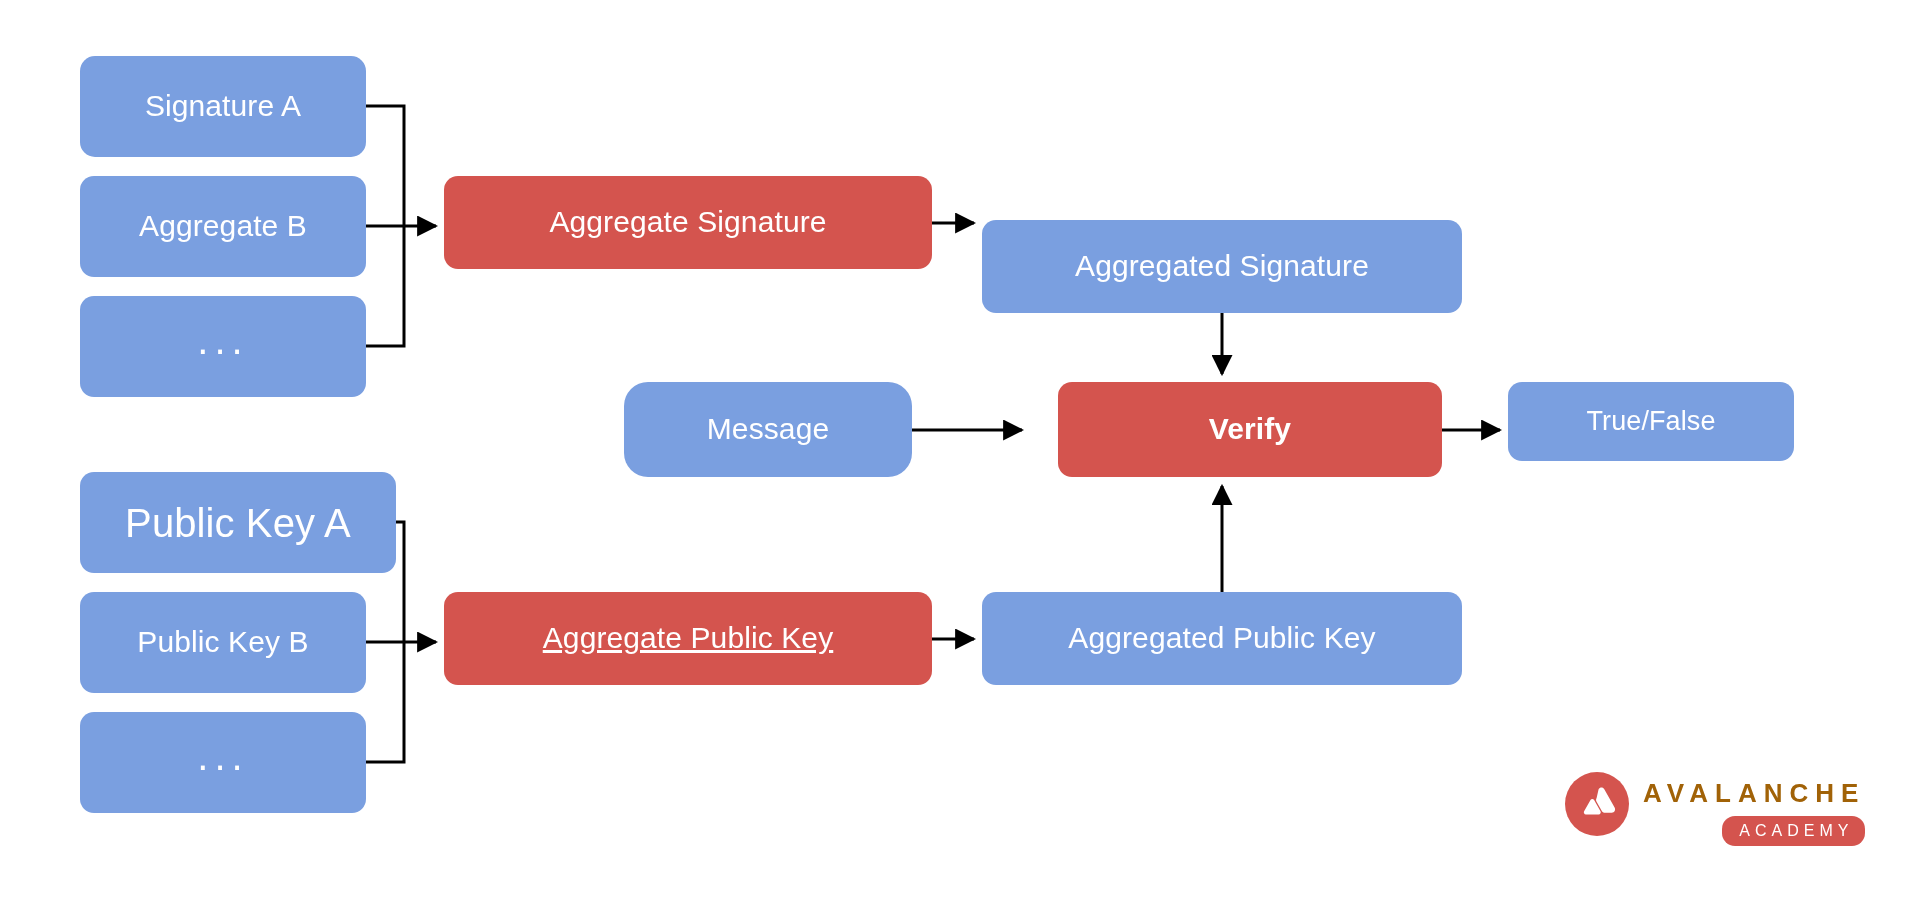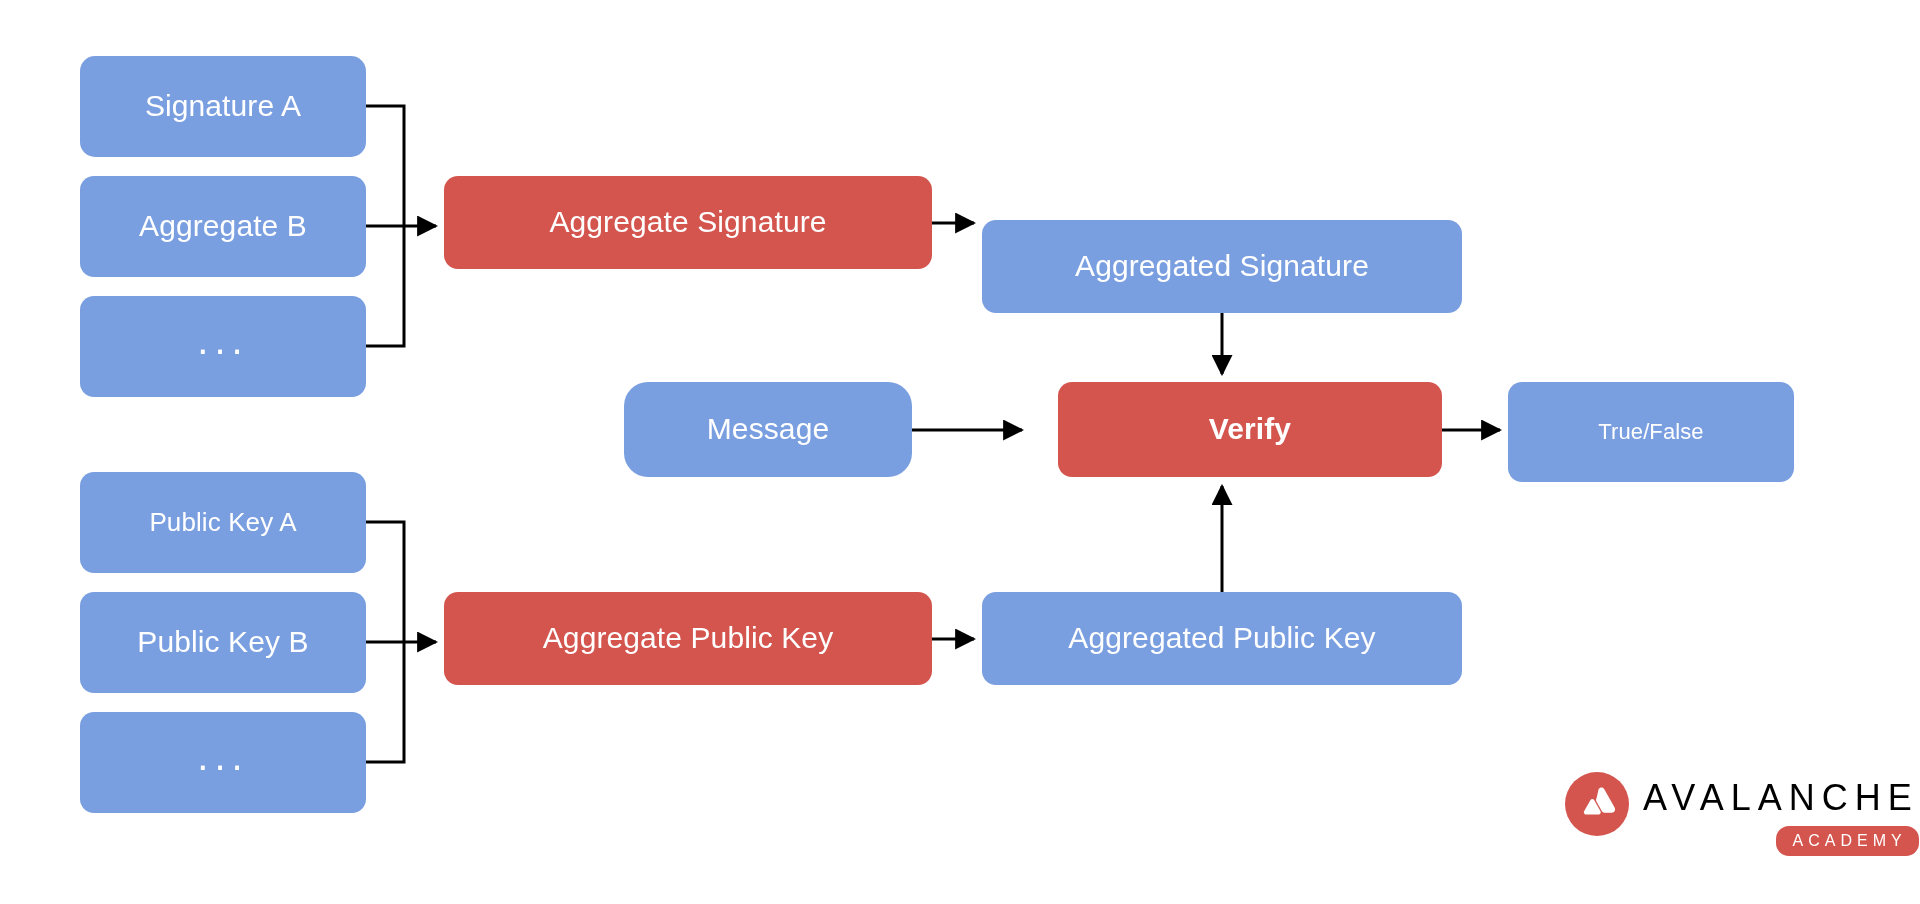--- a/index.html
+++ b/index.html
@@ -68,25 +68,26 @@
     flex: 0 0 auto;
   }
   #logo-text-wrap {
     margin-left: 14px;
     display: flex;
     flex-direction: column;
     align-items: flex-end;
     padding-top: 8px;
   }
   #logo-wordmark {
-    color: #000000;
-    font-size: 36px;
+    color: #a16207;
+    font-size: 26px;
     letter-spacing: 7px;
     line-height: 1;
     white-space: nowrap;
+    font-weight: bold;
   }
   #logo-academy-pill {
     margin-top: 10px;
     background: #d4544e;
     color: #ffffff;
     font-size: 16px;
     letter-spacing: 5px;
     padding: 7px 12px 7px 17px;
     border-radius: 13px;
     line-height: 1;
@@ -166,37 +167,37 @@
   </div>
 
   <div class="node blue" style="left:624px; top:382px; width:288px; height:95px; font-size:30px;border-radius:24px;">
     <span class="label">Message</span>
   </div>
 
   <div class="node red strong" style="left:1058px; top:382px; width:384px; height:95px; font-size:30px;">
     <span class="label">Verify</span>
   </div>
 
-  <div class="node blue" style="left:1508px; top:382px; width:286px; height:100px; font-size:22px;">
+  <div class="node blue" style="left:1508px; top:382px; width:286px; height:79px; font-size:27px;">
     <span class="label">True/False</span>
   </div>
 
-  <div class="node blue" style="left:80px; top:472px; width:286px; height:101px; font-size:26px;">
+  <div class="node blue" style="left:80px; top:472px; width:316px; height:101px; font-size:40px;">
     <span class="label">Public Key A</span>
   </div>
 
   <div class="node blue" style="left:80px; top:592px; width:286px; height:101px; font-size:30px;text-align:center;">
     <span class="label">Public Key B</span>
   </div>
 
   <div class="node blue ellipsis-node" style="left:80px; top:712px; width:286px; height:101px; font-size:30px;">
     <span class="label">...</span>
   </div>
 
-  <div class="node red" style="left:444px; top:592px; width:488px; height:93px; font-size:30px;">
+  <div class="node red" style="left:444px; top:592px; width:488px; height:93px; font-size:30px;text-decoration:underline;">
     <span class="label">Aggregate Public Key</span>
   </div>
 
   <div class="node blue" style="left:982px; top:592px; width:480px; height:93px; font-size:30px;">
     <span class="label">Aggregated Public Key</span>
   </div>
 
   <div id="logo" style="left:1565px; top:772px;">
     <div id="logo-mark">
       <svg width="38" height="34" viewBox="0 0 38 34" xmlns="http://www.w3.org/2000/svg" aria-hidden="true">

